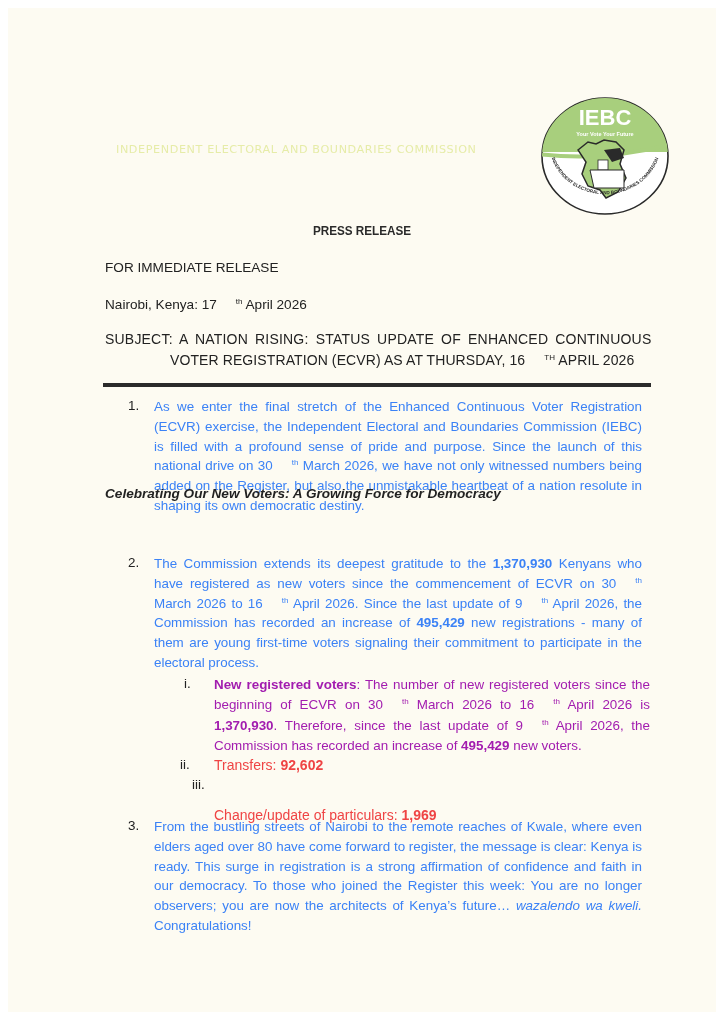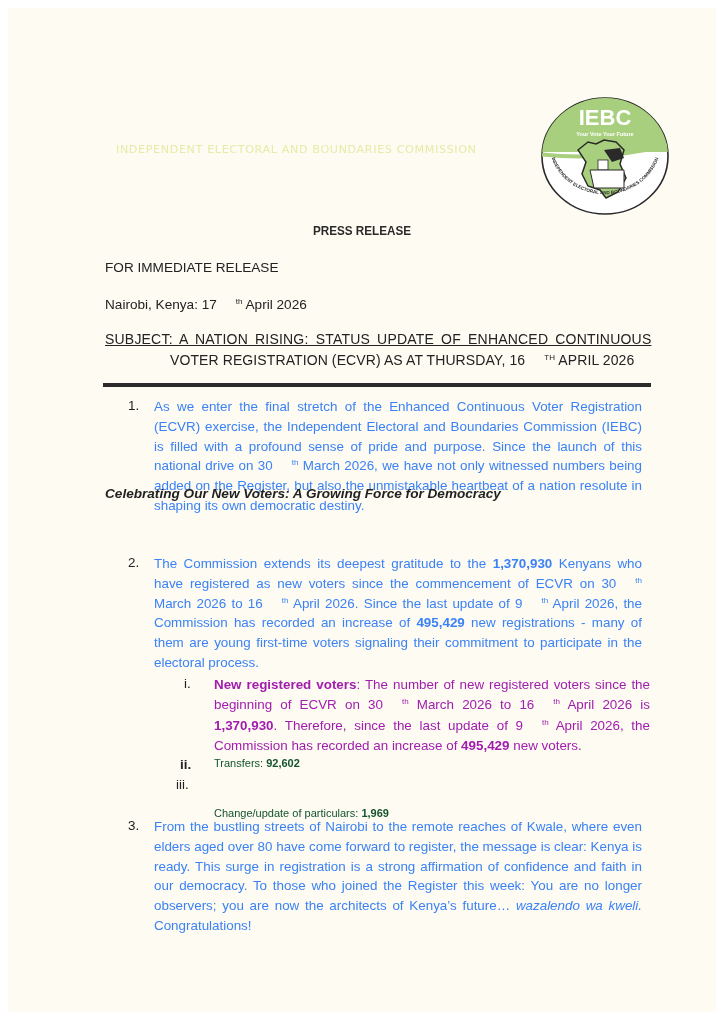--- a/index.html
+++ b/index.html
@@ -14,30 +14,30 @@
   .letterhead-text {
     position: absolute; left: 116px; top: 143px;
     font-family: "DejaVu Sans", sans-serif; font-size: 11.2px; letter-spacing: 0.6px;
     color: #e6eca8; white-space: nowrap;
   }
   .logo { position: absolute; left: 538px; top: 94px; width: 134px; height: 124px; }
   .txt { position: absolute; font-size: 13.6px; line-height: 18px; color: #222; white-space: nowrap; }
   .press { left: 0; width: 724px; text-align: center; top: 222px; font-weight: bold; font-size: 13px; color:#2a2a2a; transform: scaleX(0.9); }
   .immediate { left: 105px; top: 259px; font-size: 13.6px; }
   .dateline { left: 105px; top: 296px; font-size: 13.6px; }
-  .subject1 { left: 105px; top: 330px; font-size: 14px; letter-spacing: 0.2px; word-spacing: 3px; text-decoration: underline; }
+  .subject1 { left: 105px; top: 330px; font-size: 14px; letter-spacing: 0.2px; word-spacing: 3px; }
   .subject2 { left: 170px; top: 351px; font-size: 14px; letter-spacing: 0.1px; text-align: right; }
   sup { font-size: 8px; vertical-align: 5px; line-height: 0; padding-left: 19px; }
   .rule { position: absolute; left: 103px; top: 383px; width: 548px; height: 4px; background: #2b2b2b; }
   .para { position: absolute; left: 154px; width: 488px; font-size: 13.4px; line-height: 19.8px; color: #3b82f6; text-align: justify; }
   .num { position: absolute; font-size: 13.4px; color: #222; }
   .heading { position: absolute; left: 105px; top: 486px; font-size: 13.6px; color: #222; font-weight: bold; font-weight: 600; font-style: italic; }
   .roman { position: absolute; font-size: 13.4px; color:#222; }
   .sub { position: absolute; left: 214px; width: 436px; font-size: 13.4px; line-height: 20.3px; color: #a21caf; text-align: justify; }
-  .subline { position: absolute; left: 214px; font-size: 11px; color:#14532d; }
+  .subline { position: absolute; left: 214px; font-size: 14px; color:#ef4444; }
   em { }
 </style>
 </head>
 <body>
 
 <div class="page"></div>
 
 <div class="letterhead-text">INDEPENDENT ELECTORAL AND BOUNDARIES COMMISSION</div>
 
 <svg class="logo" viewBox="0 0 134 124">
@@ -76,20 +76,20 @@
 <div class="para" style="top:397px;"><span>As we enter the final stretch of the Enhanced Continuous Voter Registration (ECVR) exercise, the Independent Electoral and Boundaries Commission (IEBC) is filled with a profound sense of pride and purpose. Since the launch of this national drive on 30</span><sup>th</sup><span> March 2026, we have not only witnessed numbers being added on the Register, but also the unmistakable heartbeat of a nation resolute in shaping its own democratic destiny.</span></div>
 
 <div class="heading">Celebrating Our New Voters: A Growing Force for Democracy</div>
 
 <div class="num" style="left:128px; top:555px;">2.</div>
 <div class="para" style="top:554px;"><span>The Commission extends its deepest gratitude to the </span><b>1,370,930</b><span> Kenyans who have registered as new voters since the commencement of ECVR on 30</span><sup>th</sup><span> March 2026 to 16</span><sup>th</sup><span> April 2026. Since the last update of 9</span><sup>th</sup><span> April 2026, the Commission has recorded an increase of </span><b>495,429</b><span> new registrations - many of them are young first-time voters signaling their commitment to participate in the electoral process.</span></div>
 
 <div class="roman" style="left:184px; top:676px;">i.</div>
 <div class="sub" style="top:675px;"><b>New registered voters</b><span>: The number of new registered voters since the beginning of ECVR on 30</span><sup>th</sup><span> March 2026 to 16</span><sup>th</sup><span> April 2026 is </span><b>1,370,930</b><span>. Therefore, since the last update of 9</span><sup>th</sup><span> April 2026, the Commission has recorded an increase of </span><b>495,429</b><span> new voters.</span></div>
 
-<div class="roman" style="left:180px; top:757px;font-weight:bold;">ii.</div>
+<div class="roman" style="left:180px; top:757px;">ii.</div>
 <div class="subline" style="top:757px;"><span>Transfers: </span><b>92,602</b></div>
 
-<div class="roman" style="left:176px; top:777px;">iii.</div>
+<div class="roman" style="left:192px; top:777px;">iii.</div>
 <div class="subline" style="top:777px;margin-top:30px;"><span>Change/update of particulars: </span><b>1,969</b></div>
 
 <div class="num" style="left:128px; top:818px;">3.</div>
 <div class="para" style="top:817px;"><span>From the bustling streets of Nairobi to the remote reaches of Kwale, where even elders aged over 80 have come forward to register, the message is clear: Kenya is ready. This surge in registration is a strong affirmation of confidence and faith in our democracy. To those who joined the Register this week: You are no longer observers; you are now the architects of Kenya’s future… </span><em>wazalendo wa kweli.</em><span> Congratulations!</span></div>
 
 </body></html>

